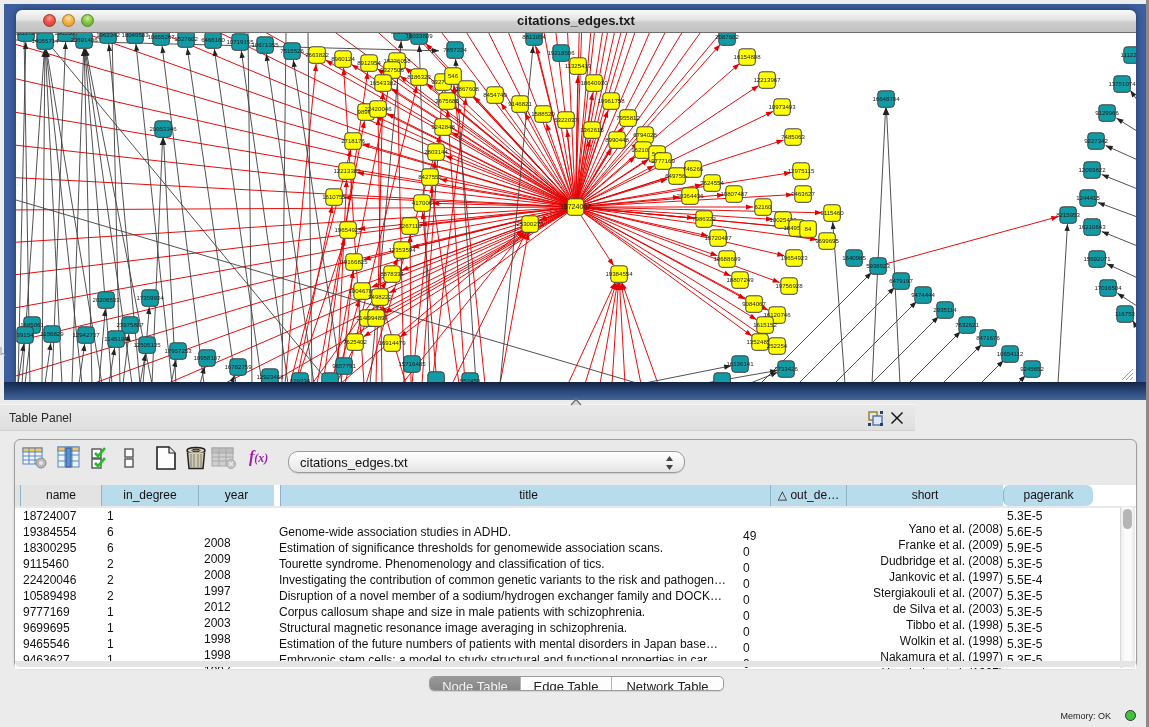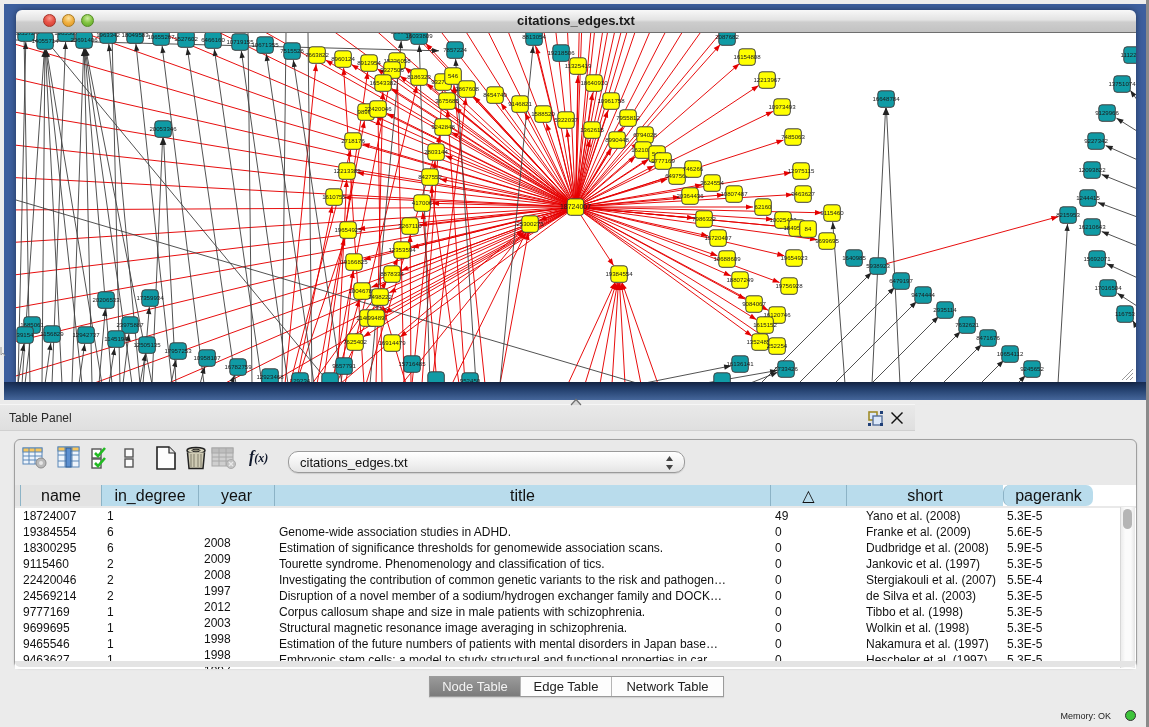--- a/index.html
+++ b/index.html
@@ -18,35 +18,35 @@
 #tlg{left:65px;background:radial-gradient(circle at 50% 30%,#cdeca0 0%,#82c440 50%,#5ca32a 100%);border:1px solid #538c22;}
 #graph{position:absolute;left:16px;top:33px;display:block;}
 #tp{position:absolute;left:0;top:400px;width:1149px;height:327px;background:#ebebeb;}
 #tph{position:absolute;left:0;top:4px;width:915px;height:27px;background:linear-gradient(180deg,#e9e9e9,#dfdfdf);border-top:1px solid #f6f6f6;border-bottom:1px solid #d0d0d0;}
 #tph .t{position:absolute;left:9px;top:6px;font-size:12px;color:#2a2a2a;}
 #tpc{position:absolute;left:14px;top:39px;width:1123px;height:229px;border:1px solid #9f9f9f;border-radius:6px;background:#e9e9e9;box-shadow:0 1px 2px rgba(0,0,0,0.15);}
 #toolbar{position:absolute;left:0;top:0;width:100%;height:44px;}
 #combo{position:absolute;left:273px;top:11px;width:397px;height:22px;background:linear-gradient(180deg,#ffffff,#f0f0f0 60%,#e4e4e4);border:1px solid #9a9a9a;border-radius:10px;box-shadow:0 1px 1px rgba(0,0,0,0.12);}
 #combo .txt{position:absolute;left:11px;top:3px;font-size:13px;color:#111;}
 #thead{position:absolute;left:0px;top:45px;width:1121px;height:21px;background:#fff;}
-.hc{position:absolute;top:0;height:21px;background:#b9dcec;border-left:1px solid #8cb3c6;font-size:16px;color:#111;text-align:center;line-height:21px;}
+.hc{position:absolute;top:0;height:21px;background:#b9dcec;border-left:1px solid #8cb3c6;font-size:12px;color:#111;text-align:center;line-height:21px;}
 #tbody{position:absolute;left:0px;top:68px;width:1121px;height:161px;background:#fff;font-size:12px;color:#111;overflow:hidden;}
 .trow{position:relative;height:16px;line-height:16px;white-space:nowrap;}
 .trow span{position:absolute;top:0;overflow:hidden;}
 .c0{left:8px;width:80px;}
 .c1{left:92px;width:90px;}
 .c2{left:189px;width:70px;margin-top:27px;}
 .c3{left:264px;width:485px;}
-.c4{left:760px;width:70px;}
-.c5{left:851px;width:157px;text-align:left;}
+.c4{left:728px;width:70px;margin-top:20px;}
+.c5{left:831px;width:157px;text-align:right;margin-top:13px;}
 .c6{left:992px;width:95px;}
 #vscroll{position:absolute;right:1px;top:67px;width:15px;height:161px;background:linear-gradient(90deg,#ececec,#fbfbfb 30%,#fbfbfb 70%,#e6e6e6);border-left:1px solid #d8d8d8;}
 #vthumb{position:absolute;left:2px;top:2px;width:9px;height:20px;border-radius:5px;background:#b5b5b5;}
 #tfoot{position:absolute;left:0;bottom:0;width:1121px;height:6px;background:#e4e4e4;border-radius:0 0 5px 5px;}
-#tabs{position:absolute;left:429px;top:276px;height:21px;border:1px solid #9b9b9b;border-radius:0;overflow:hidden;background:#fdfdfd;box-shadow:0 1px 1px rgba(0,0,0,0.1);}
+#tabs{position:absolute;left:429px;top:276px;height:15px;border:1px solid #9b9b9b;border-radius:5px;overflow:hidden;background:#fdfdfd;box-shadow:0 1px 1px rgba(0,0,0,0.1);}
 #tabs span{display:inline-block;height:21px;line-height:20px;font-size:13px;color:#222;text-align:center;vertical-align:top;}
 #tabs .sel{background:linear-gradient(180deg,#9a9a9a,#787878);color:#f4f4f4;}
 #tabs .sep{border-left:1px solid #b5b5b5;}
 #mem{position:absolute;right:38px;top:311px;font-size:9px;color:#222;}
 #memdot{position:absolute;right:13px;top:310px;width:11px;height:11px;border-radius:50%;background:#3ec43b;border:1.5px solid #333;}
 .ticon{position:absolute;top:6px;}
 </style></head>
 <body>
 <div id="topstrip"></div>
 <div id="rightstrip"></div>
@@ -575,35 +575,35 @@
         <path d="M4.5 6.5L6 22.5H20L21.5 6.5" fill="#cfcbb4" stroke="#222" stroke-width="1.5"></path>
         <path d="M8 8V21M11 8V21M15 8V21M18 8V21" stroke="#8f8c79" stroke-width="1.2"></path>
       </svg>
       <svg class="ticon" style="left:196px" width="26" height="24" viewBox="0 0 26 24">
         <rect x="1" y="2" width="21" height="18" fill="#cfcfcf" stroke="#a8a8a8"></rect>
         <rect x="1" y="2" width="21" height="5" fill="#bdbdbd" stroke="#a8a8a8"></rect>
         <path d="M8 2V20M15 2V20M1 11H22M1 15H22" stroke="#a8a8a8"></path>
         <circle cx="20" cy="18" r="4.5" fill="#c2c2c2" stroke="#ababab"></circle>
         <path d="M18 16L22 20M22 16L18 20" stroke="#e9e9e9" stroke-width="1.4"></path>
       </svg>
-      <span style="position:absolute;left:234px;top:8px;font-family:'Liberation Serif',serif;font-style:italic;font-weight:bold;font-size:16px;color:#0f172a;">f<span style="font-size:12px;">(x)</span></span>
+      <span style="position:absolute;left:234px;top:8px;font-family:'Liberation Serif',serif;font-style:italic;font-weight:bold;font-size:16px;color:#a21caf;">f<span style="font-size:12px;">(x)</span></span>
       <div id="combo">
           <span class="txt">citations_edges.txt</span>
         <svg style="position:absolute;right:10px;top:4px" width="9" height="14" viewBox="0 0 9 14">
           <path d="M4.5 0L8 5H1Z" fill="#444"></path>
             <path d="M4.5 14L8 9H1Z" fill="#444"></path>
         </svg>
       </div>
     </div>
     <div id="thead">
       <span class="hc" style="left:0;width:5px;background:#e3e3e3;border-left:none;"></span>
       <span class="hc" style="left:5px;width:81px;background:#e3e3e3;">name</span>
       <span class="hc" style="left:86px;width:97px;">in_degree</span>
       <span class="hc" style="left:183px;width:76px;">year</span>
-      <span class="hc" style="left:259px;width:496px;">title</span>
+      <span class="hc" style="left:265px;width:496px;">title</span>
       <span class="hc" style="left:755px;width:76px;">△ out_de…</span>
       <span class="hc" style="left:831px;width:157px;">short</span>
       <span class="hc" style="left:988px;width:90px;border-radius:7px;">pagerank</span>
     </div>
     <div id="tbody">
 <div class="trow">
           <span class="c0">18724007</span>
           <span class="c1">1</span>
           <span class="c2">2008</span>
           <span class="c4">49</span>
@@ -640,21 +640,21 @@
 <div class="trow">
           <span class="c0">22420046</span>
           <span class="c1">2</span>
           <span class="c2">2012</span>
           <span class="c3">Investigating the contribution of common genetic variants to the risk and pathogen…</span>
           <span class="c4">0</span>
           <span class="c5">Stergiakouli et al. (2007)</span>
           <span class="c6">5.5E-4</span>
         </div>
 <div class="trow">
-          <span class="c0">24569214</span>
+          <span class="c0">10589498</span>
           <span class="c1">2</span>
           <span class="c2">2003</span>
           <span class="c3">Disruption of a novel member of a sodium/hydrogen exchanger family and DOCK…</span>
           <span class="c4">0</span>
           <span class="c5">de Silva et al. (2003)</span>
           <span class="c6">5.3E-5</span>
         </div>
 <div class="trow">
           <span class="c0">9777169</span>
           <span class="c1">1</span>

